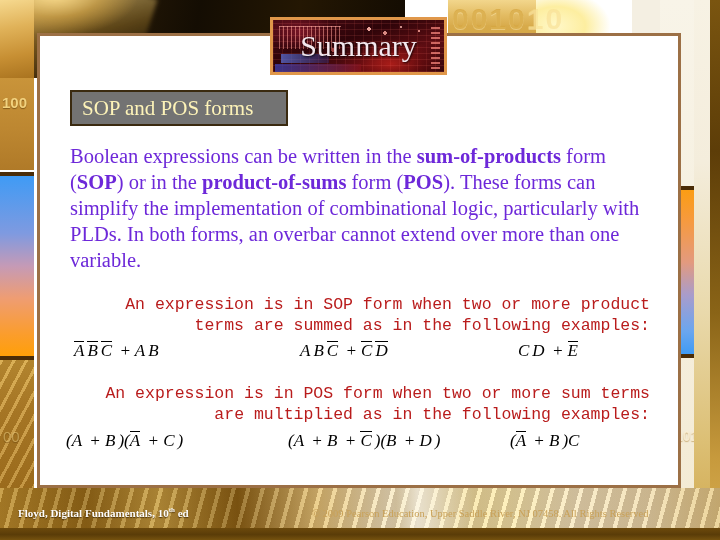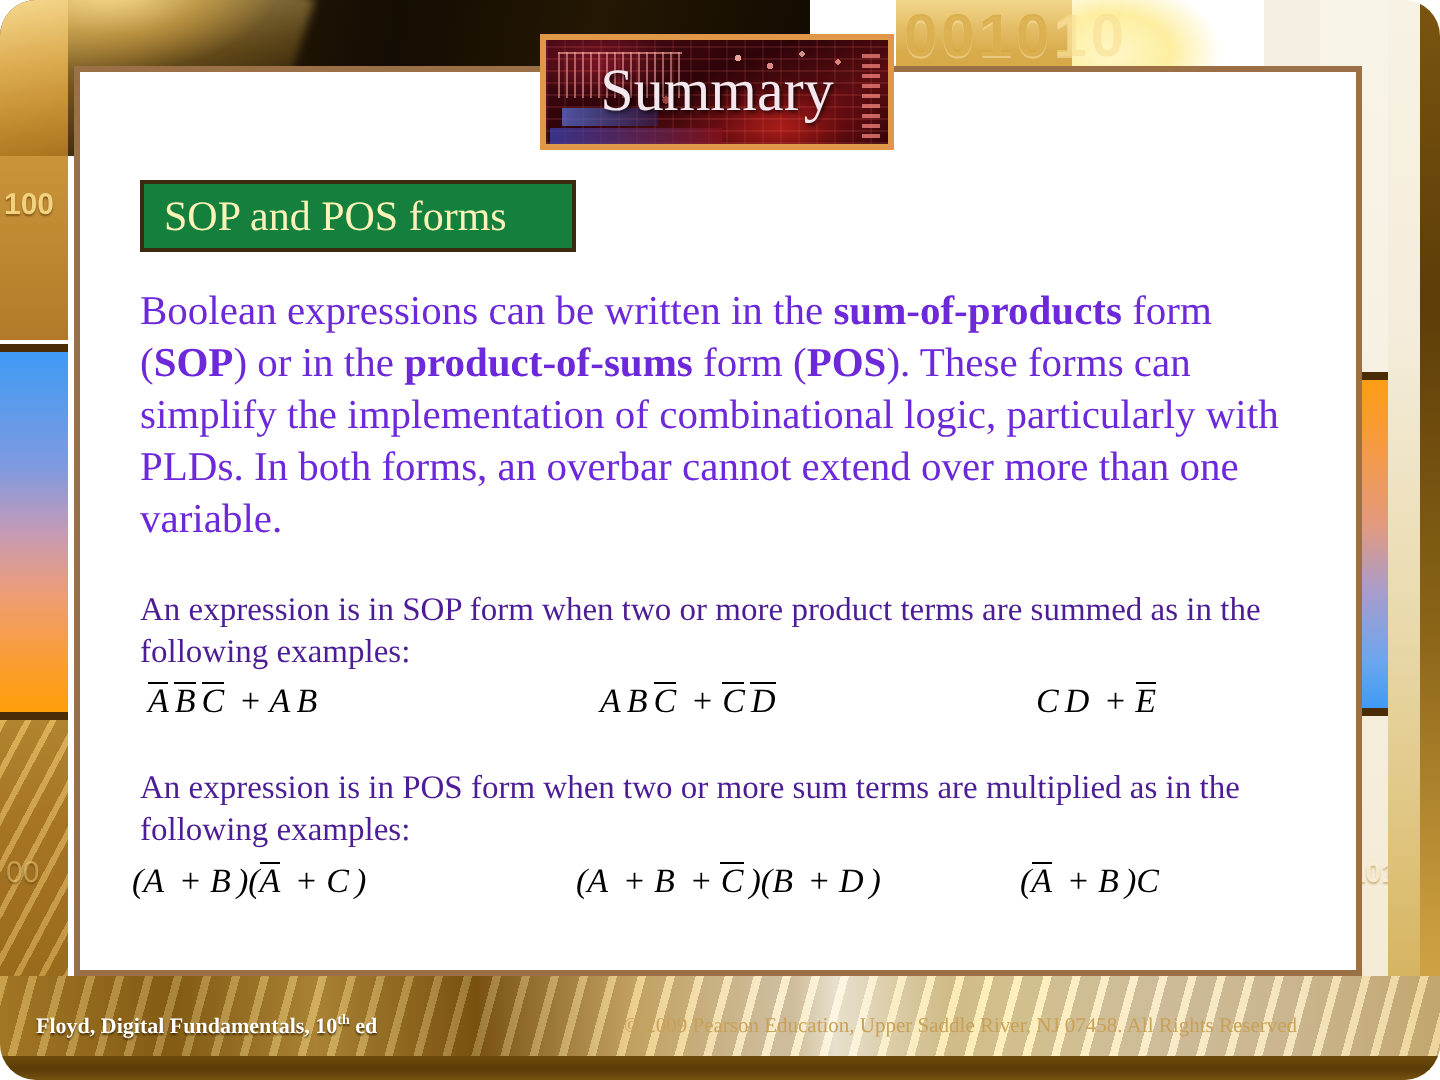--- a/index.html
+++ b/index.html
@@ -10,21 +10,20 @@
     overflow: hidden;
     font-family: "Liberation Serif", serif;
   }
 
   #slide {
     position: relative;
     width: 720px;
     height: 540px;
     background: #ffffff;
     overflow: hidden;
-    border-radius: 18px;
   }
 
   
   .bg-base {
     position: absolute;
     inset: 0;
     background: #ffffff;
   }
 
   
@@ -304,21 +303,21 @@
     color: #f4e8ee;
     letter-spacing: 0px;
     text-shadow: 1px 1px 2px rgba(0,0,0,0.75);
   }
 
   
   .label-box {
     position: absolute;
     left: 70px; top: 90px;
     width: 218px; height: 36px;
-    background: #15803d;
+    background: #737373;
     border: 2px solid #3a2a10;
     box-sizing: border-box;
     display: flex;
     align-items: center;
     padding-left: 10px;
     font-family: "Liberation Serif", serif;
     font-size: 21px;
     color: #fdf3b8;
   }
 
@@ -331,24 +330,25 @@
     font-size: 20.5px;
     line-height: 26px;
     color: #6d28d9;
   }
   .body-main b { font-weight: bold; }
 
   .sub-para {
     position: absolute;
     left: 70px; top: 294px;
     width: 580px;
-    font-family: Liberation Serif, serif;
+    font-family: Liberation Mono, monospace;
     font-size: 16.5px;
     line-height: 21px;
-    color: #4c1d95;
+    color: #b91c1c;
+    text-align: right;
   }
   .sub-para.pos { top: 383px; }
 
   .examples {
     position: absolute;
     left: 70px;
     width: 585px;
     height: 26px;
     font-family: "Liberation Serif", serif;
     font-size: 17px;

